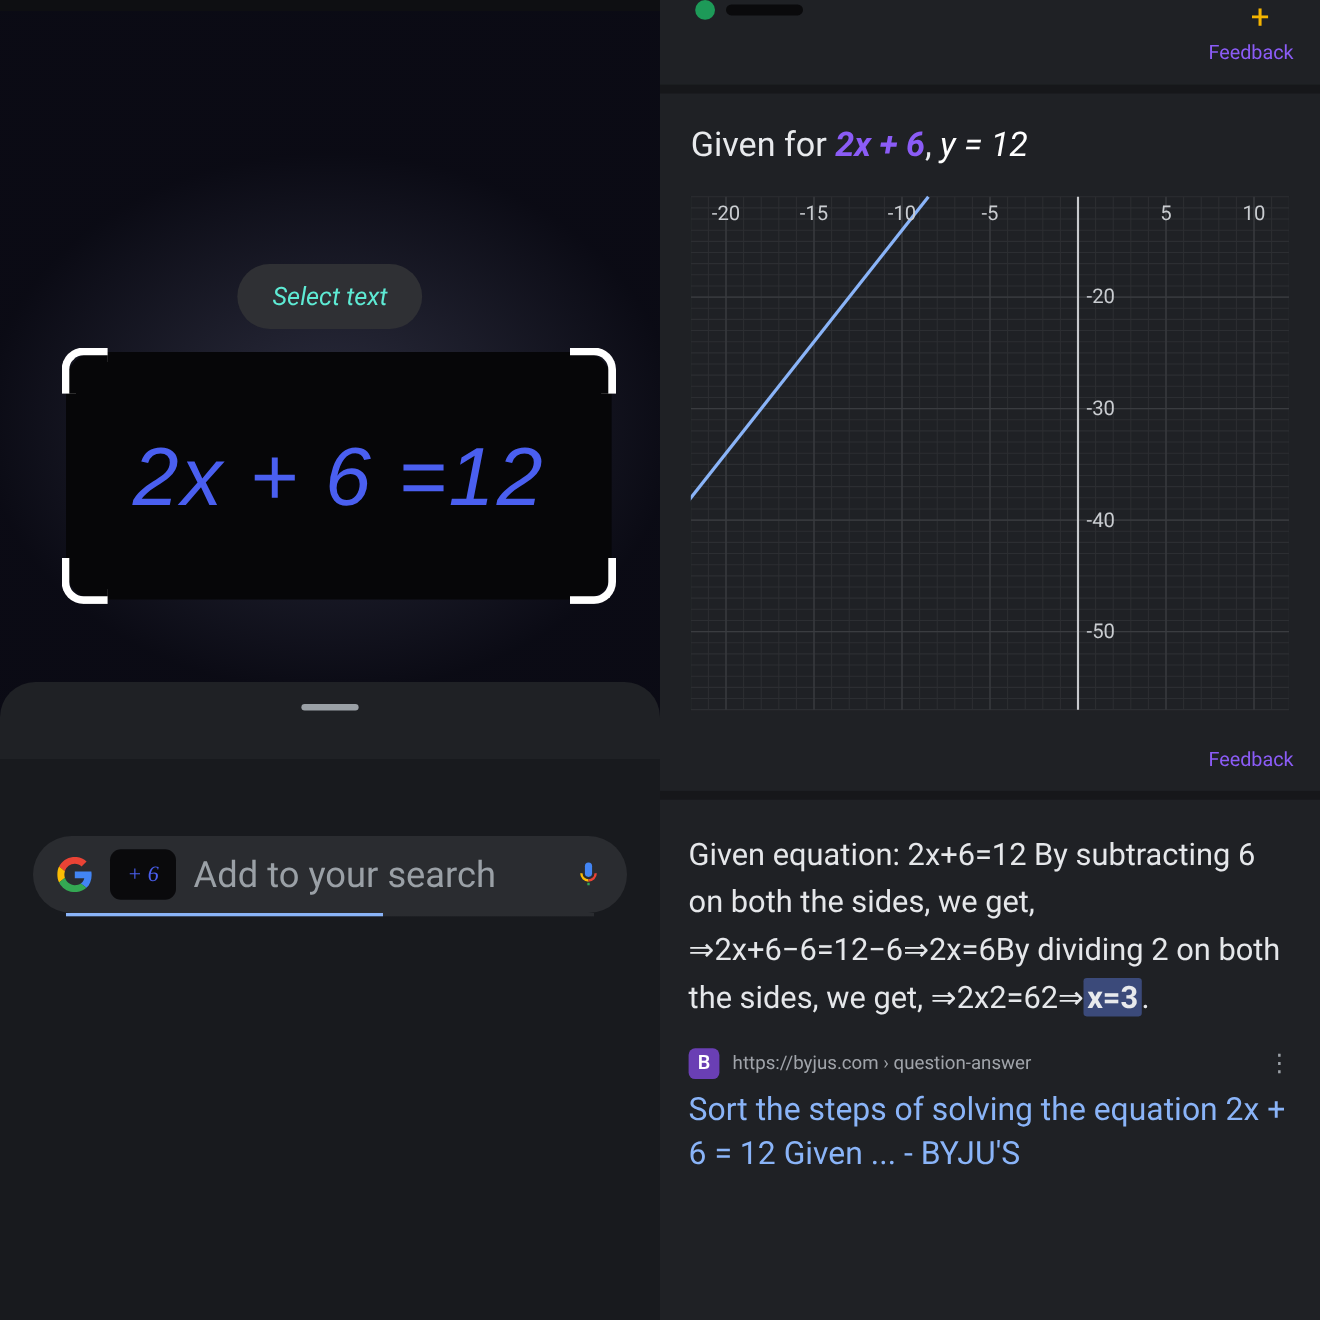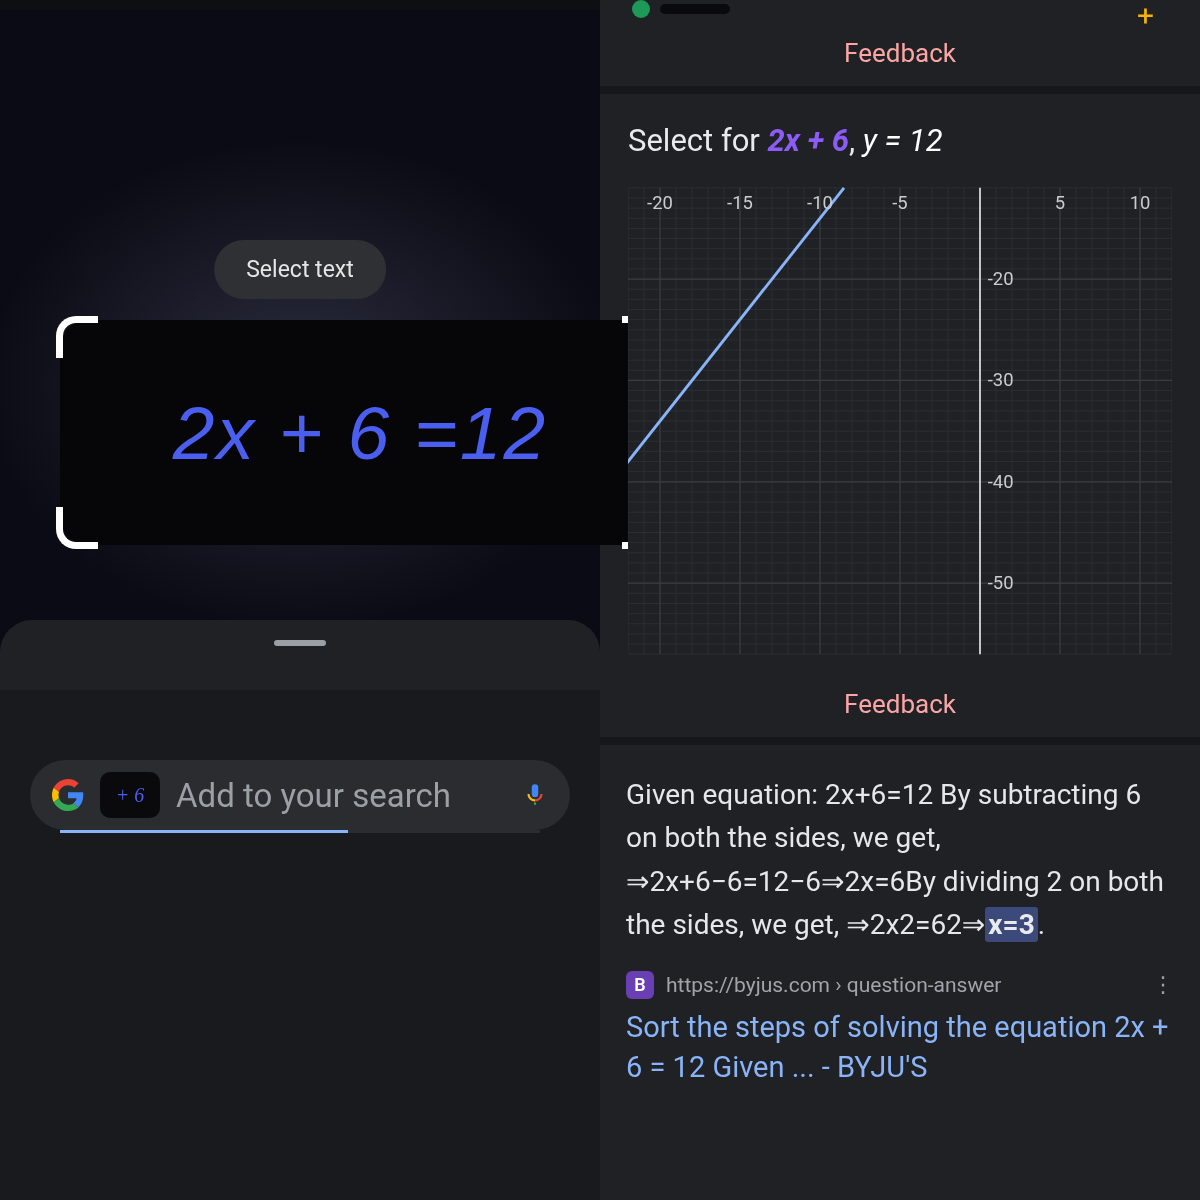--- a/index.html
+++ b/index.html
@@ -39,31 +39,32 @@
   width: 100%;
   height: 680px;
   background: radial-gradient(ellipse 450px 350px at 50% 55%, rgba(80,80,120,0.35), rgba(10,10,20,0.95) 70%);
 }
 .select-text-pill {
   position: absolute;
   top: 230px;
   left: 50%;
   transform: translateX(-50%);
   background: #2f3034;
-  color: #e5e5e5;
+  color: #5eead4;
   padding: 16px 32px;
   border-radius: 30px;
   font-size: 23px;
   cursor: pointer;
+  font-style: italic;
 }
 .crop-frame {
   position: absolute;
   top: 310px;
   left: 60px;
-  width: 600px;
+  width: 496px;
   height: 225px;
 }
 .crop-inner {
   width: 100%;
   height: 100%;
   background: #060608;
   border-radius: 28px;
   display: flex;
   align-items: center;
   justify-content: center;
@@ -132,24 +133,24 @@
 }
 .search-placeholder {
   flex: 1;
   color: #9aa0a6;
   font-size: 33px;
 }
 .mic-icon { width: 26px; height: 26px; }
 .progress { height: 3px; background: linear-gradient(90deg, #8ab4f8 60%, #2a2c30 60%); margin: 0 30px; }
 
 .feedback-row {
-  text-align: center;
+  text-align: right;
   padding: 18px 24px;
-  color: #fca5a5;
-  font-size: 26px;
+  color: #8b5cf6;
+  font-size: 18px;
 }
 .section-gap { height: 8px; background: #16171a; }
 
 .graph-section { padding: 28px 28px 10px 28px; }
 .graph-title {
   font-size: 31px;
   color: #e8eaed;
   font-weight: 400;
   margin-bottom: 22px;
 }
@@ -184,21 +185,21 @@
   height: 28px;
   background: #6a3fb4;
   border-radius: 6px;
   color: #fff;
   font-size: 18px;
   font-weight: 600;
   display: flex;
   align-items: center;
   justify-content: center;
 }
-.source-url { color: #a0a4aa; font-size: 21px; }
+.source-url { color: #a0a4aa; font-size: 17px; }
 .more-dots {
   position: absolute;
   right: 0;
   color: #9aa0a6;
   font-size: 22px;
   cursor: pointer;
 }
 .result-title {
   color: #8ab4f8;
   font-size: 29px;
@@ -272,21 +273,21 @@
         <div class="thumb-circle"></div>
         <div class="pill"></div>
         <span class="plus-icon">+</span>
       </div>
     </div>
     <div class="feedback-row">Feedback</div>
     <div class="section-gap"></div>
 
     <div class="graph-section">
       <div class="graph-title">
-        <span>Select for </span><span class="expr-blue"><span class="expr-em">2x + 6</span></span><span>, </span><span class="expr-pink">y = 12</span>
+        <span>Given for </span><span class="expr-blue"><span class="expr-em">2x + 6</span></span><span>, </span><span class="expr-pink">y = 12</span>
       </div>
       <div class="chart-box">
         <svg class="chart-svg" id="chart-svg" viewBox="0 0 560 480">
             <rect x="0" y="0" width="560" height="480" fill="#1f2125"></rect>
             <line x1="0" y1="0" x2="0" y2="480" stroke="#2c2e32" stroke-width="1"></line>
             <line x1="16.470588235294116" y1="0" x2="16.470588235294116" y2="480" stroke="#2c2e32" stroke-width="1"></line>
             <line x1="32.94117647058823" y1="0" x2="32.94117647058823" y2="480" stroke="#2c2e32" stroke-width="1"></line>
             <line x1="49.411764705882355" y1="0" x2="49.411764705882355" y2="480" stroke="#2c2e32" stroke-width="1"></line>
             <line x1="65.88235294117646" y1="0" x2="65.88235294117646" y2="480" stroke="#2c2e32" stroke-width="1"></line>
             <line x1="82.3529411764706" y1="0" x2="82.3529411764706" y2="480" stroke="#2c2e32" stroke-width="1"></line>

